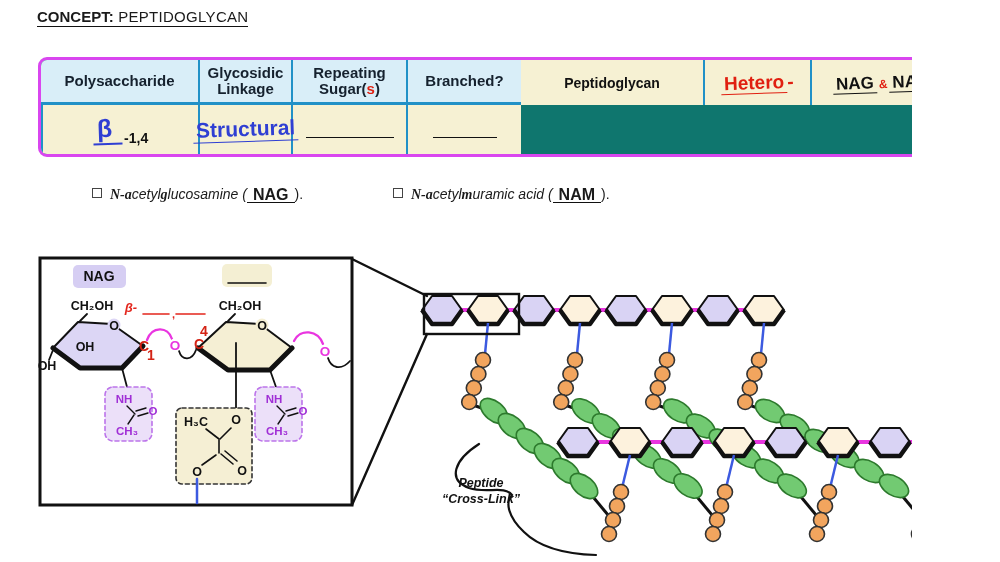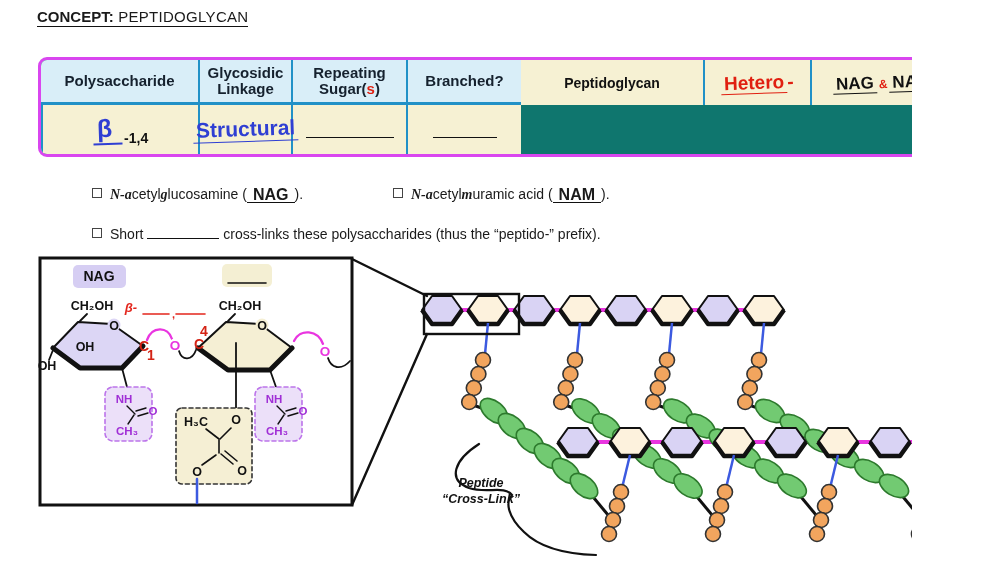--- a/index.html
+++ b/index.html
@@ -30,21 +30,21 @@
   .sugar{font-size:17px;font-weight:bold;color:#111;}
   .amp{color:#e01f10;font-size:12px;font-weight:bold;margin:0 2px;}
   .beta{font-size:25px;font-weight:bold;color:#2f3fd3;border-bottom:2px solid #2f3fd3;
         padding:0 10px 0 4px;display:inline-block;transform:rotate(-2deg);}
   .lnk-sfx{font-size:14px;font-weight:bold;color:#111;margin-left:2px;align-self:flex-end;padding-bottom:8px;}
   .func-ans{font-size:21px;font-weight:bold;}
   .blank{display:inline-block;border-bottom:1.6px solid #111;height:15px;}
   
   .bullet{position:absolute;font-size:14px;white-space:nowrap;}
   .chk{display:inline-block;width:8px;height:8px;border:1.4px solid #444;margin-right:8px;vertical-align:1px;}
-  .i{}
+  .i{font-style:italic;}
   .bi{font-style:italic;font-weight:bold;font-family:Liberation Serif, serif;}
   .ans{display:inline-block;border-bottom:1.6px solid #111;font-weight:bold;font-size:16px;
        padding:0 6px;line-height:14px;transform:translateY(1px);}
   svg{position:absolute;left:0;top:248px;font-family:"Liberation Sans",sans-serif;}
   .t-chem{font-weight:bold;font-size:12.5px;fill:#111;}
   .t-chem-sm{font-weight:bold;font-size:9px;}
   .t-purple{fill:#a02fd6;font-weight:bold;font-size:11.5px;}
   .t-magenta{fill:#e935e0;font-weight:bold;font-size:13.5px;}
   .t-red{fill:#d42315;font-weight:bold;font-size:14px;}
   .t-label{font-weight:bold;font-style:italic;font-size:12.5px;fill:#111;}
@@ -94,25 +94,20 @@
     <div class="td">
         <span class="blank" style="width:64px"></span>
       </div>
   </div>
 
   <div class="bullet" style="left:92px;top:186px;">
     <span class="chk"></span><span class="bi">N-a</span><span class="i">cetyl</span><span class="bi">g</span><span class="i">lucosamine (</span><span class="ans hw">NAG</span><span>).</span>
   </div>
   <div class="bullet" style="left:366px;top:186px;margin-left:27px;">
     <span class="chk"></span><span class="bi">N-a</span><span class="i">cetyl</span><span class="bi">m</span><span class="i">uramic acid (</span><span class="ans hw">NAM</span><span>).</span>
-  </div>
-  <div class="bullet" style="left:92px;top:223px;">
-    <span class="chk"></span><span>Short</span>
-    <span class="blank" style="width:72px"></span>
-    <span class="i">cross-links</span> <span>these polysaccharides (thus the “</span><span class="i">peptido-</span><span>” prefix).</span>
   </div>
 
   <svg width="1000" height="314" viewBox="0 0 1000 314">
 
     <g id="mesh-layer">
         <line x1="460" y1="62" x2="470" y2="62" stroke="#e935e0" stroke-width="4"></line>
         <line x1="506" y1="62" x2="516" y2="62" stroke="#e935e0" stroke-width="4"></line>
         <line x1="552" y1="62" x2="562" y2="62" stroke="#e935e0" stroke-width="4"></line>
         <line x1="598" y1="62" x2="608" y2="62" stroke="#e935e0" stroke-width="4"></line>
         <line x1="644" y1="62" x2="654" y2="62" stroke="#e935e0" stroke-width="4"></line>

